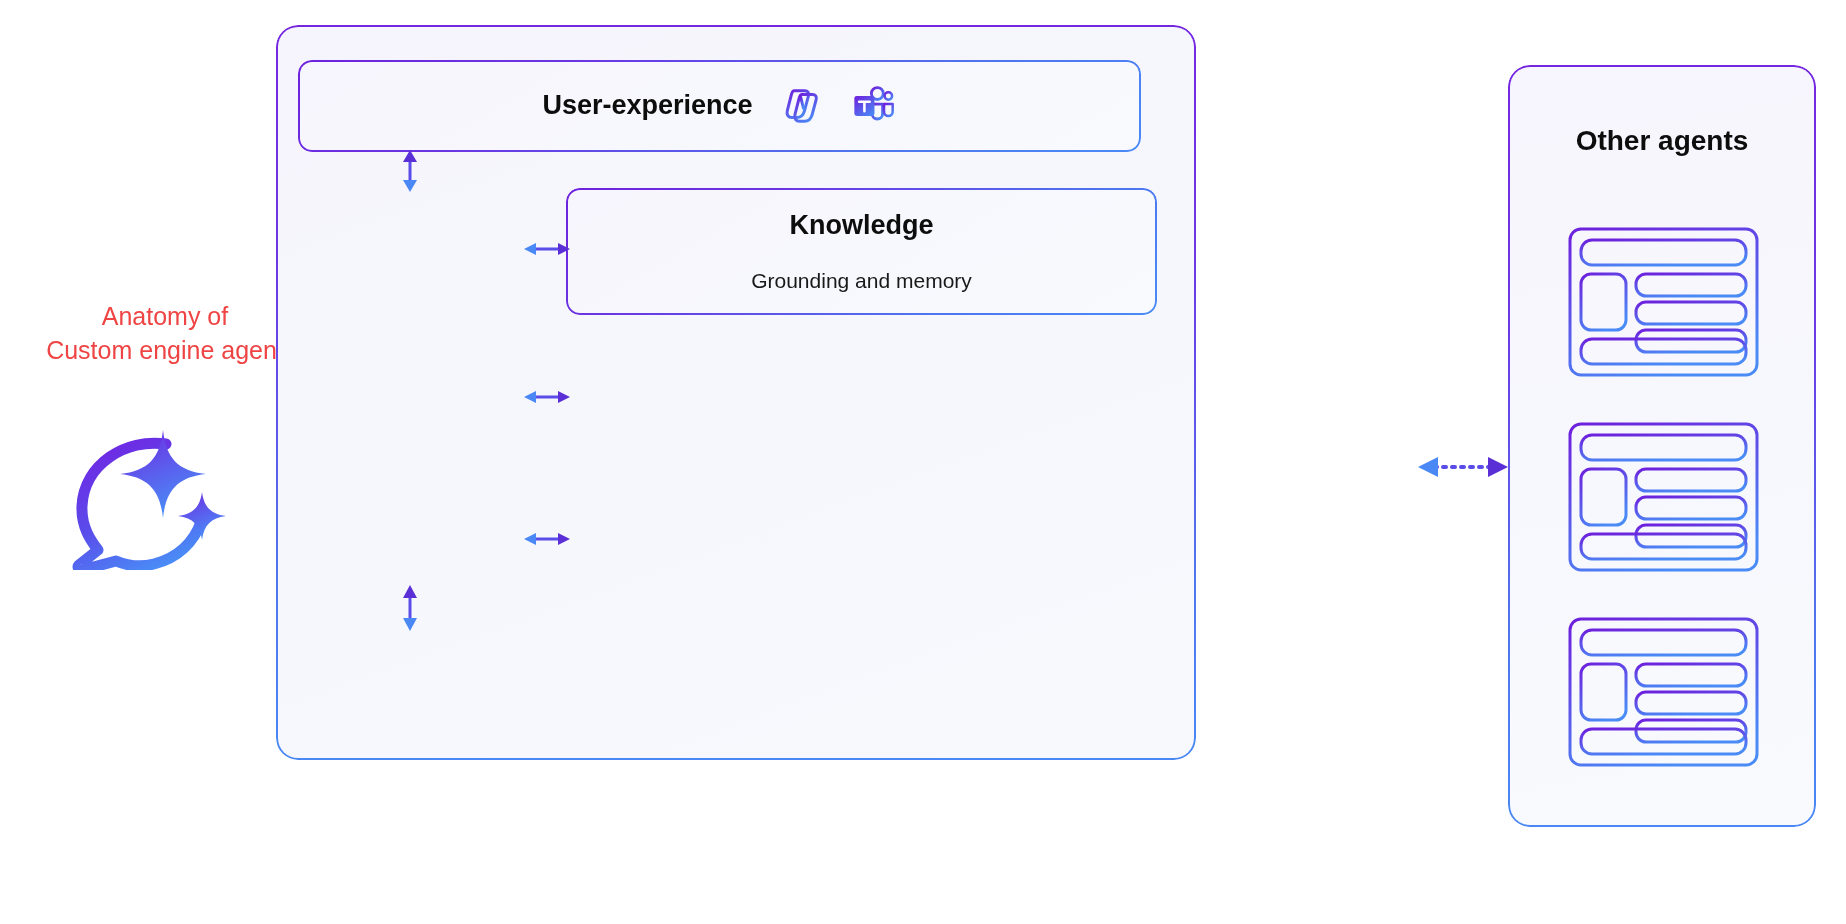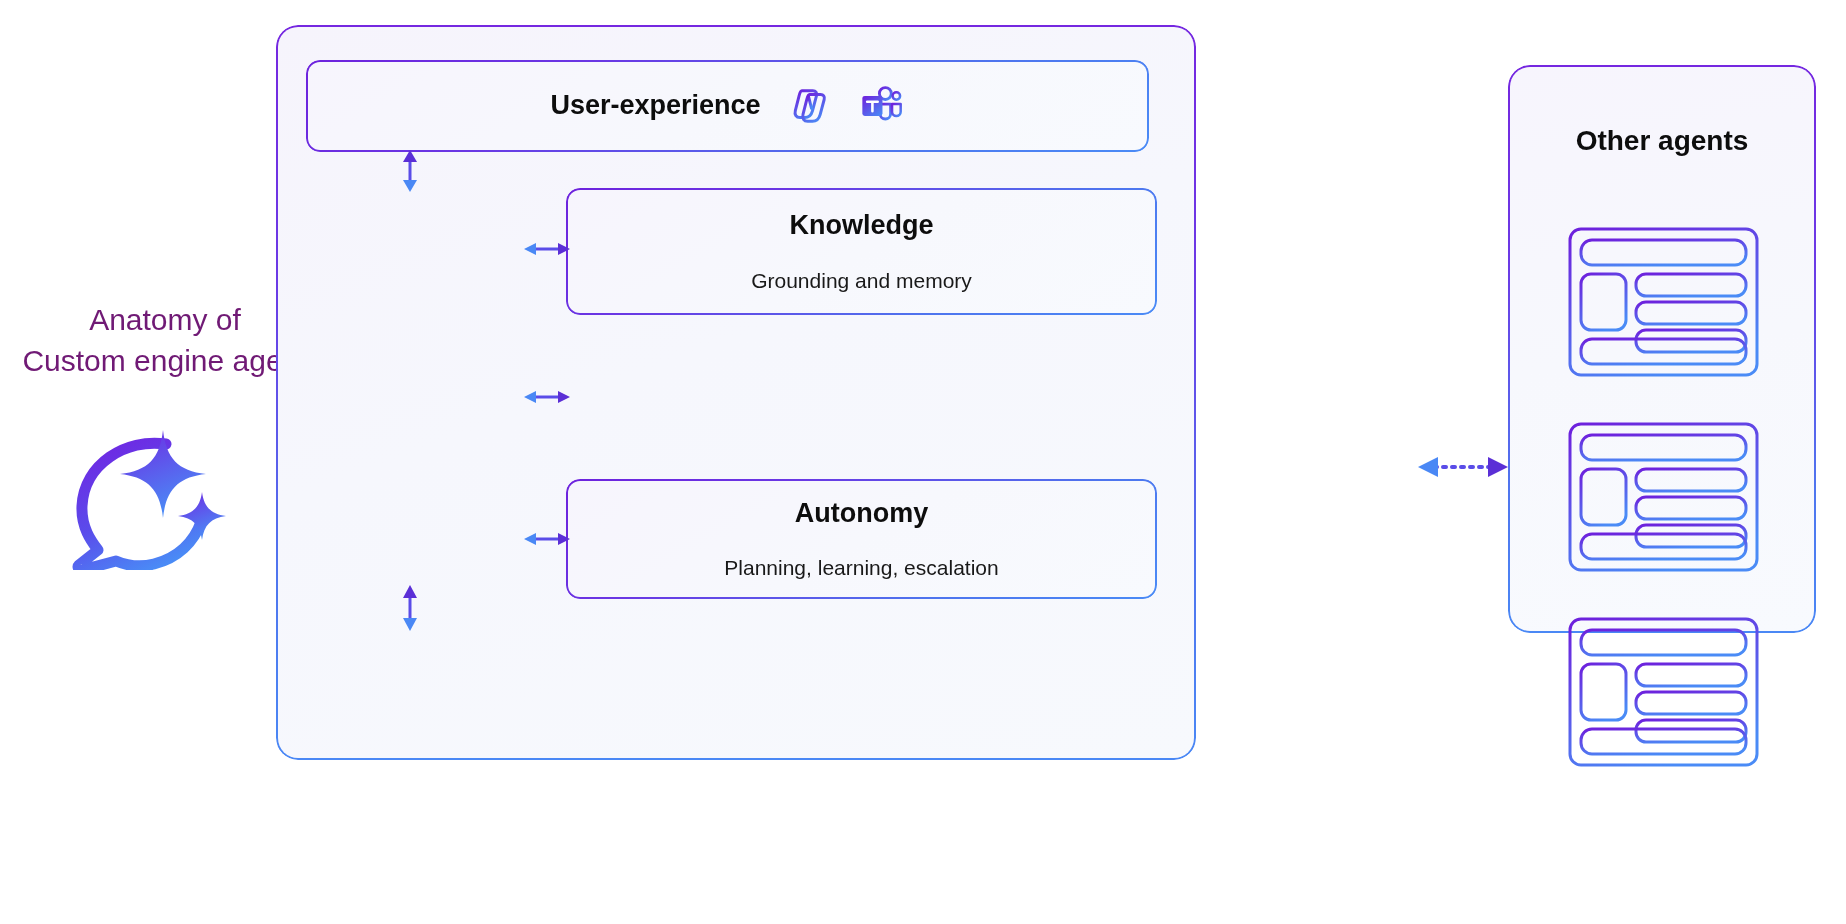--- a/index.html
+++ b/index.html
@@ -19,22 +19,22 @@
 
   
   .caption-block {
     position: absolute;
     left: 10px;
     top: 300px;
     width: 310px;
     text-align: center;
   }
   .caption-line {
-    font-size: 30px;
-    color: #701a75;
+    font-size: 25px;
+    color: #ef4444;
     line-height: 1.35;
     white-space: nowrap;
   }
 
   .agent-mark {
     position: absolute;
     left: 70px;
     top: 430px;
     width: 170px;
     height: 140px;
@@ -103,40 +103,40 @@
     color: #0d0d0d;
     line-height: 1.1;
   }
   .card-sub {
     font-size: 21px;
     color: #191919;
     line-height: 1.1;
   }
 
   
-  #ux-card   { left: 30px;  top: 35px;  width: 843px; height: 92px; }
+  #ux-card   { left: 22px;  top: 35px;  width: 843px; height: 92px; }
   #orch-card { left: 38px;  top: 163px; width: 212px; height: 396px; }
   #know-card { left: 290px; top: 163px; width: 591px; height: 127px; }
   #skills-card { left: 290px; top: 312px; width: 591px; height: 120px; }
   #auto-card { left: 290px; top: 454px; width: 591px; height: 120px; }
   #found-card { left: 38px;  top: 605px; width: 843px; height: 93px; }
 
   .ux-row {
     flex-direction: row;
     gap: 26px;
   }
   #orch-card .card-title { font-size: 26px; }
 
   
   .agents-panel {
     position: absolute;
     left: 1508px;
     top: 65px;
     width: 308px;
-    height: 568px;
+    height: 762px;
     border-radius: 22px;
     background: linear-gradient(170deg, #f7f5fd 0%, #f7f8fd 50%, #f8fafe 100%);
     box-sizing: border-box;
   }
   .agents-panel::before {
     content: "";
     position: absolute;
     inset: 0;
     border-radius: 22px;
     padding: 2px;
@@ -252,26 +252,20 @@
 
 
     <div class="gcard" id="know-card">
       <div class="gcard-inner">
         <span class="card-title">Knowledge</span>
         <span class="card-sub">Grounding and memory</span>
       </div>
     </div>
 
 
-    <div class="gcard" id="auto-card">
-      <div class="gcard-inner">
-        <span class="card-title">Autonomy</span>
-        <span class="card-sub">Planning, learning, escalation</span>
-      </div>
-    </div>
 
 
     <svg class="arrow" style="left:122px; top:125px;" width="24" height="42" aria-hidden="true">
       <line x1="12" y1="9" x2="12" y2="33" stroke="#5a4ce8" stroke-width="3"></line>
       <polygon points="12,0 5,12 19,12" fill="#5b2fd6"></polygon>
       <polygon points="12,42 5,30 19,30" fill="#4a88f5"></polygon>
     </svg>
 
     <svg class="arrow" style="left:248px; top:213px;" width="46" height="22" aria-hidden="true">
       <line x1="9" y1="11" x2="37" y2="11" stroke="#5a4ce8" stroke-width="3"></line>

